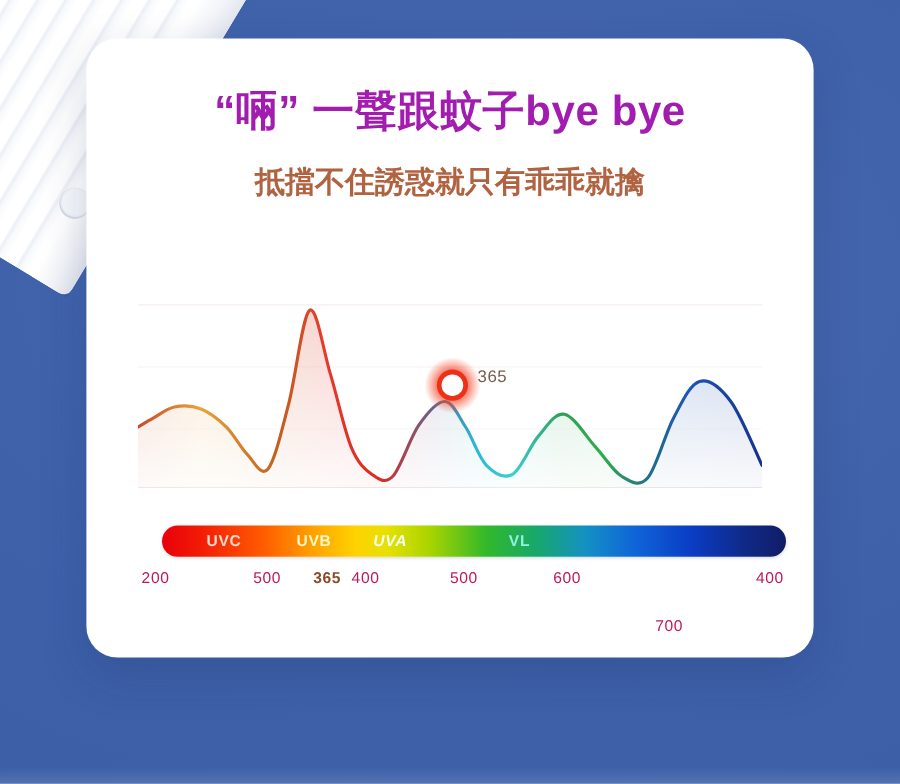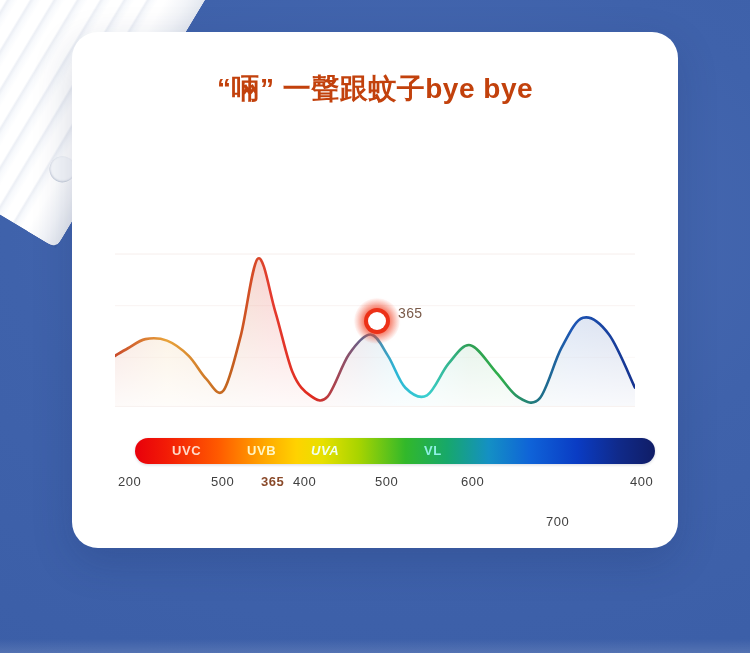--- a/index.html
+++ b/index.html
@@ -55,21 +55,21 @@
   
   .card{
     position:absolute;left:72px;top:32px;width:606px;height:516px;
     background:#ffffff;border-radius:26px;
     box-shadow:0 14px 40px rgba(18,36,82,.18);
   }
 
   
   .title{
     margin:0;padding-top:42px;text-align:center;
-    font-size:28px;font-weight:bold;color:#c2410c;letter-spacing:.5px;
+    font-size:35px;font-weight:bold;color:#a21caf;letter-spacing:.5px;
     line-height:1.1;
   }
   .sub{
     margin:0;padding-top:22px;text-align:center;
     font-size:25px;font-weight:bold;color:#b06341;line-height:1.38;
   }
   .sub .l2{display:block;}
 
   
   .chart-wrap{position:absolute;left:43px;top:214px;width:520px;height:185px;}
@@ -103,21 +103,21 @@
     position:absolute;top:5px;font-size:13px;font-weight:bold;letter-spacing:.6px;
   }
   .sp-uvc{left:37px;color:#ffd9c9;}
   .sp-uvb{left:112px;color:#fff6c4;}
   .sp-uva{left:176px;color:#f0fff0;font-style:italic;}
   .sp-vl {left:289px;color:#8ff0e4;}
 
   
   .axis{position:absolute;left:46px;top:442px;width:540px;height:22px;}
   .tick{
-    position:absolute;top:0;font-size:13px;color:#404040;letter-spacing:.5px;
+    position:absolute;top:0;font-size:13px;color:#be185d;letter-spacing:.5px;
   }
   .tick.hl{color:#8a4a2a;font-weight:bold;}
 </style>
 </head>
 <body>
 
 <div class="page">
   <div class="bg"></div>
   <div class="bg-sheen"></div>
 
@@ -128,20 +128,21 @@
     <div class="product-btn pb1"></div>
     <div class="product-btn pb2"></div>
     <div class="product-btn pb3"></div>
   </div>
 
   <div class="card">
 
     <h1 class="title">“啢” 一聲跟蚊子bye bye</h1>
 
     <h2 class="sub">
+      <span class="l2">抵擋不住誘惑就只有乖乖就擒</span>
     </h2>
 
     <div class="chart-wrap">
       <svg class="chart-svg" viewBox="0 0 520 172" preserveAspectRatio="none">
         <defs>
           <linearGradient id="lineGrad" x1="0" y1="0" x2="1" y2="0">
               <stop offset="0" stop-color="#c94a2a"></stop>
               <stop offset="0.1" stop-color="#e8a33a"></stop>
               <stop offset="0.22" stop-color="#c2621e"></stop>
               <stop offset="0.3" stop-color="#e43a2e"></stop>

